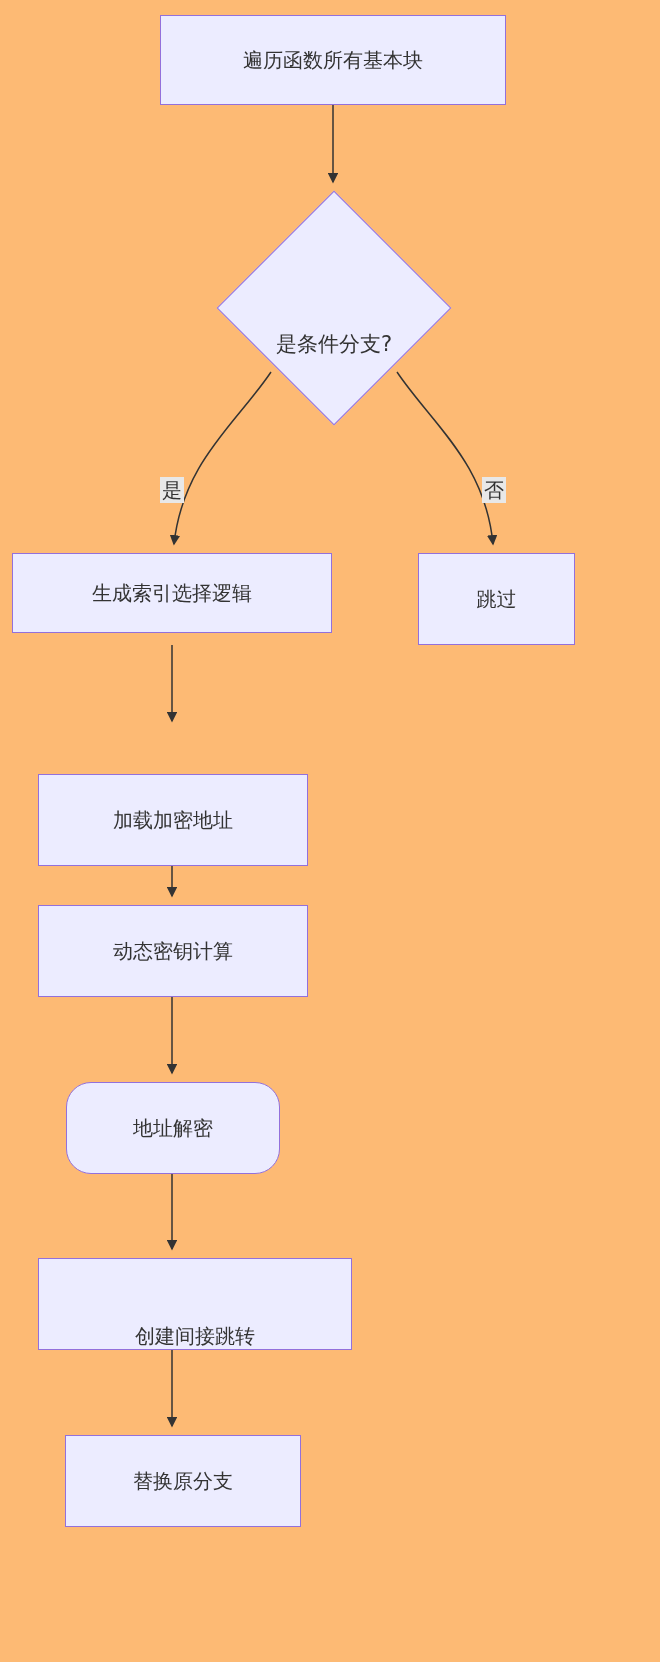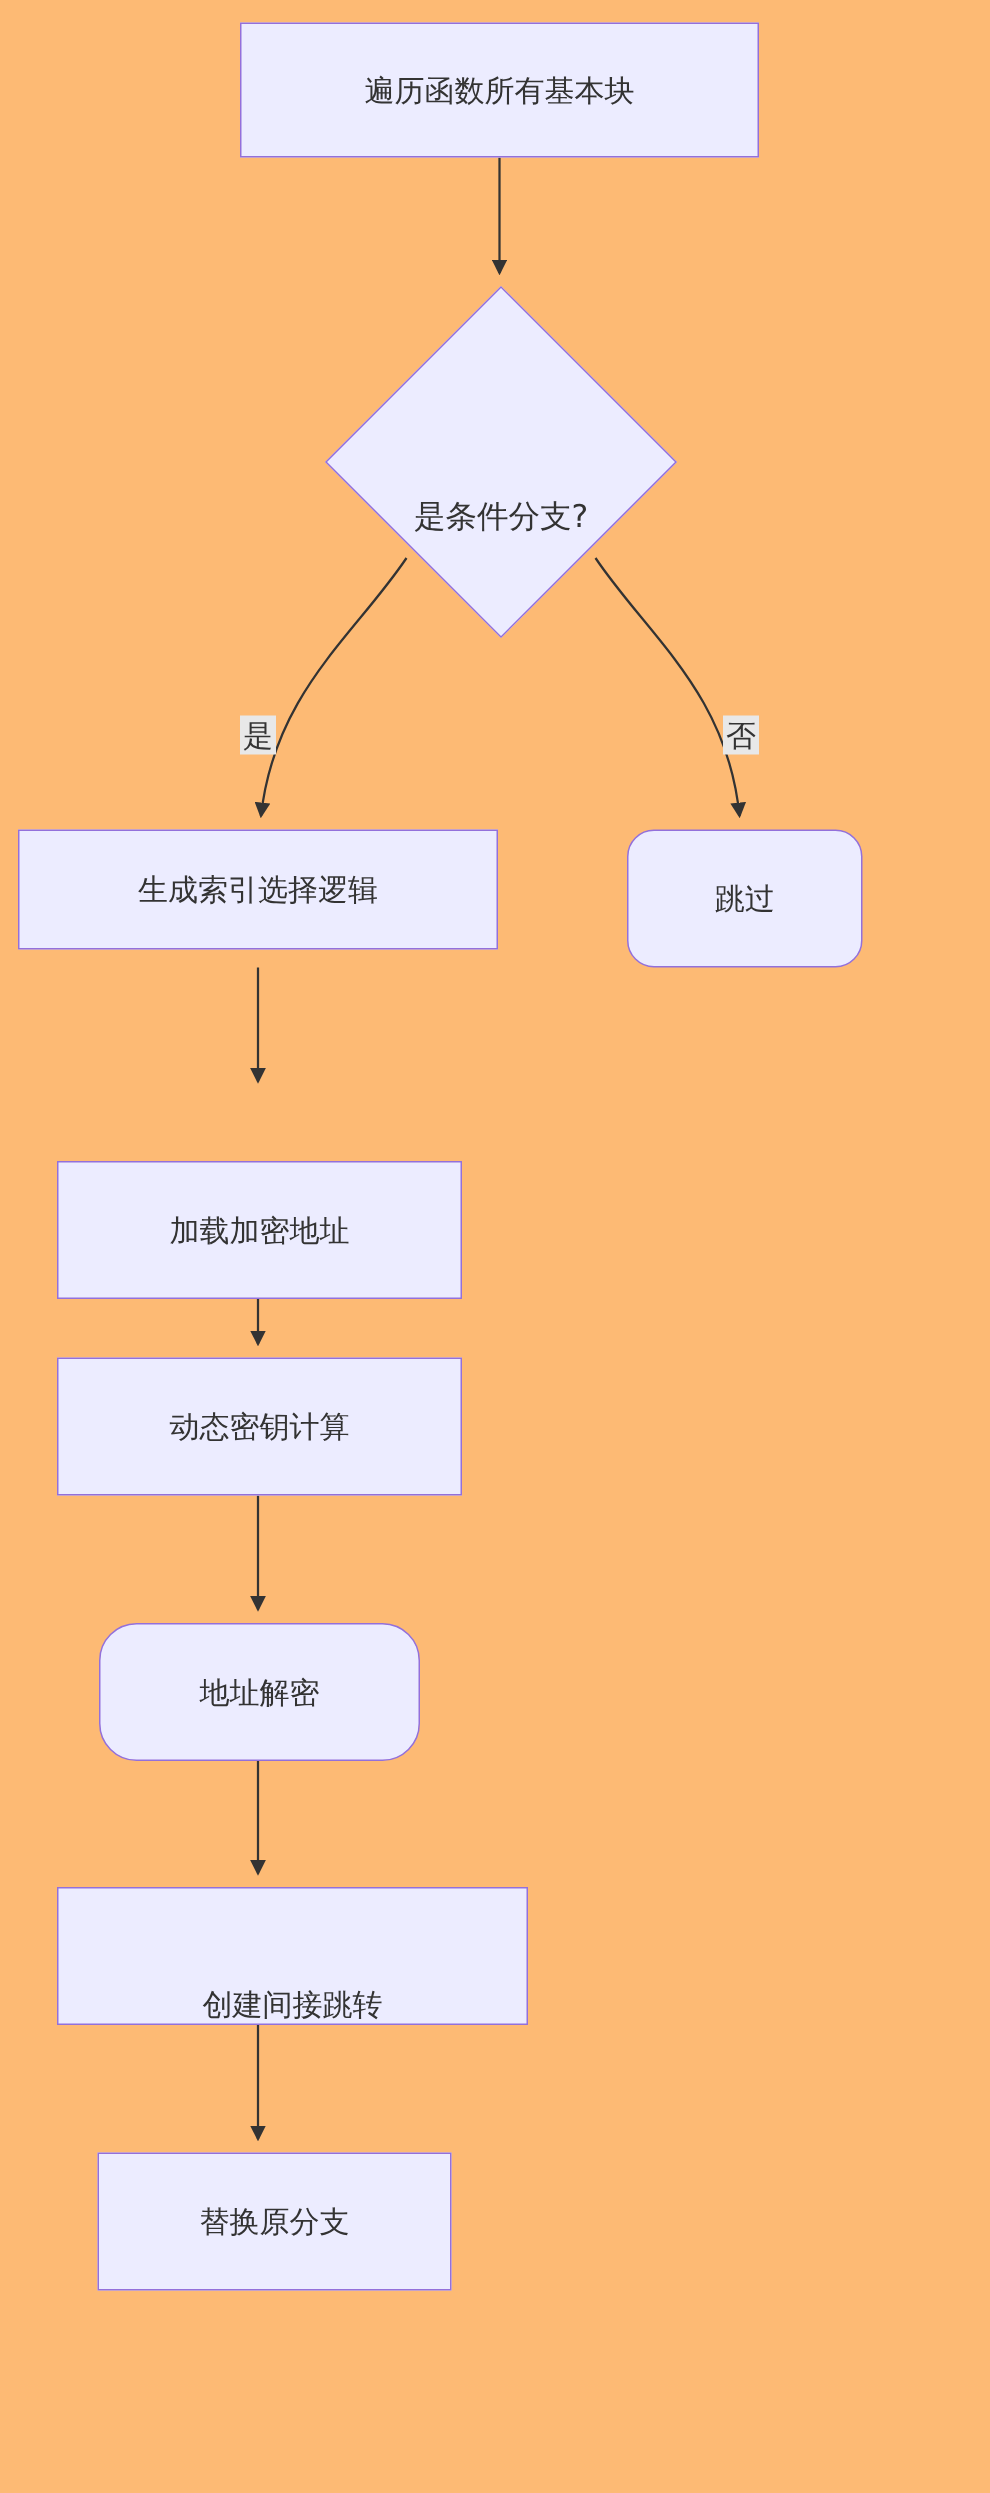--- a/index.html
+++ b/index.html
@@ -64,21 +64,21 @@
     transform: translate(-50%, -50%);
     background: #e8e8e8;
     color: #333333;
     font-size: 20px;
     padding: 1px 2px;
     line-height: 1.2;
   }
 
   .node-a { left: 160px; top: 15px;   width: 346px; height: 90px; }
   .node-c { left: 12px;  top: 553px;  width: 320px; height: 80px; }
-  .node-d { left: 418px; top: 553px;  width: 157px; height: 92px; border-radius: 18px; }
+  .node-d { left: 418px; top: 553px;  width: 157px; height: 92px; }
   .node-e { left: 38px;  top: 730px;  width: 270px; height: 92px; margin-top: 44px; }
   .node-f { left: 38px;  top: 905px;  width: 270px; height: 92px; }
   .node-g { left: 66px;  top: 1082px; width: 214px; height: 92px; border-radius: 25px; }
   .node-h { left: 38px;  top: 1258px; width: 314px; height: 92px; align-items: flex-end; }
   .node-i { left: 65px;  top: 1435px; width: 236px; height: 92px; }
 
   .label-yes { left: 172px; top: 490px; }
   .label-no  { left: 494px; top: 490px; }
 </style>
 </head>

